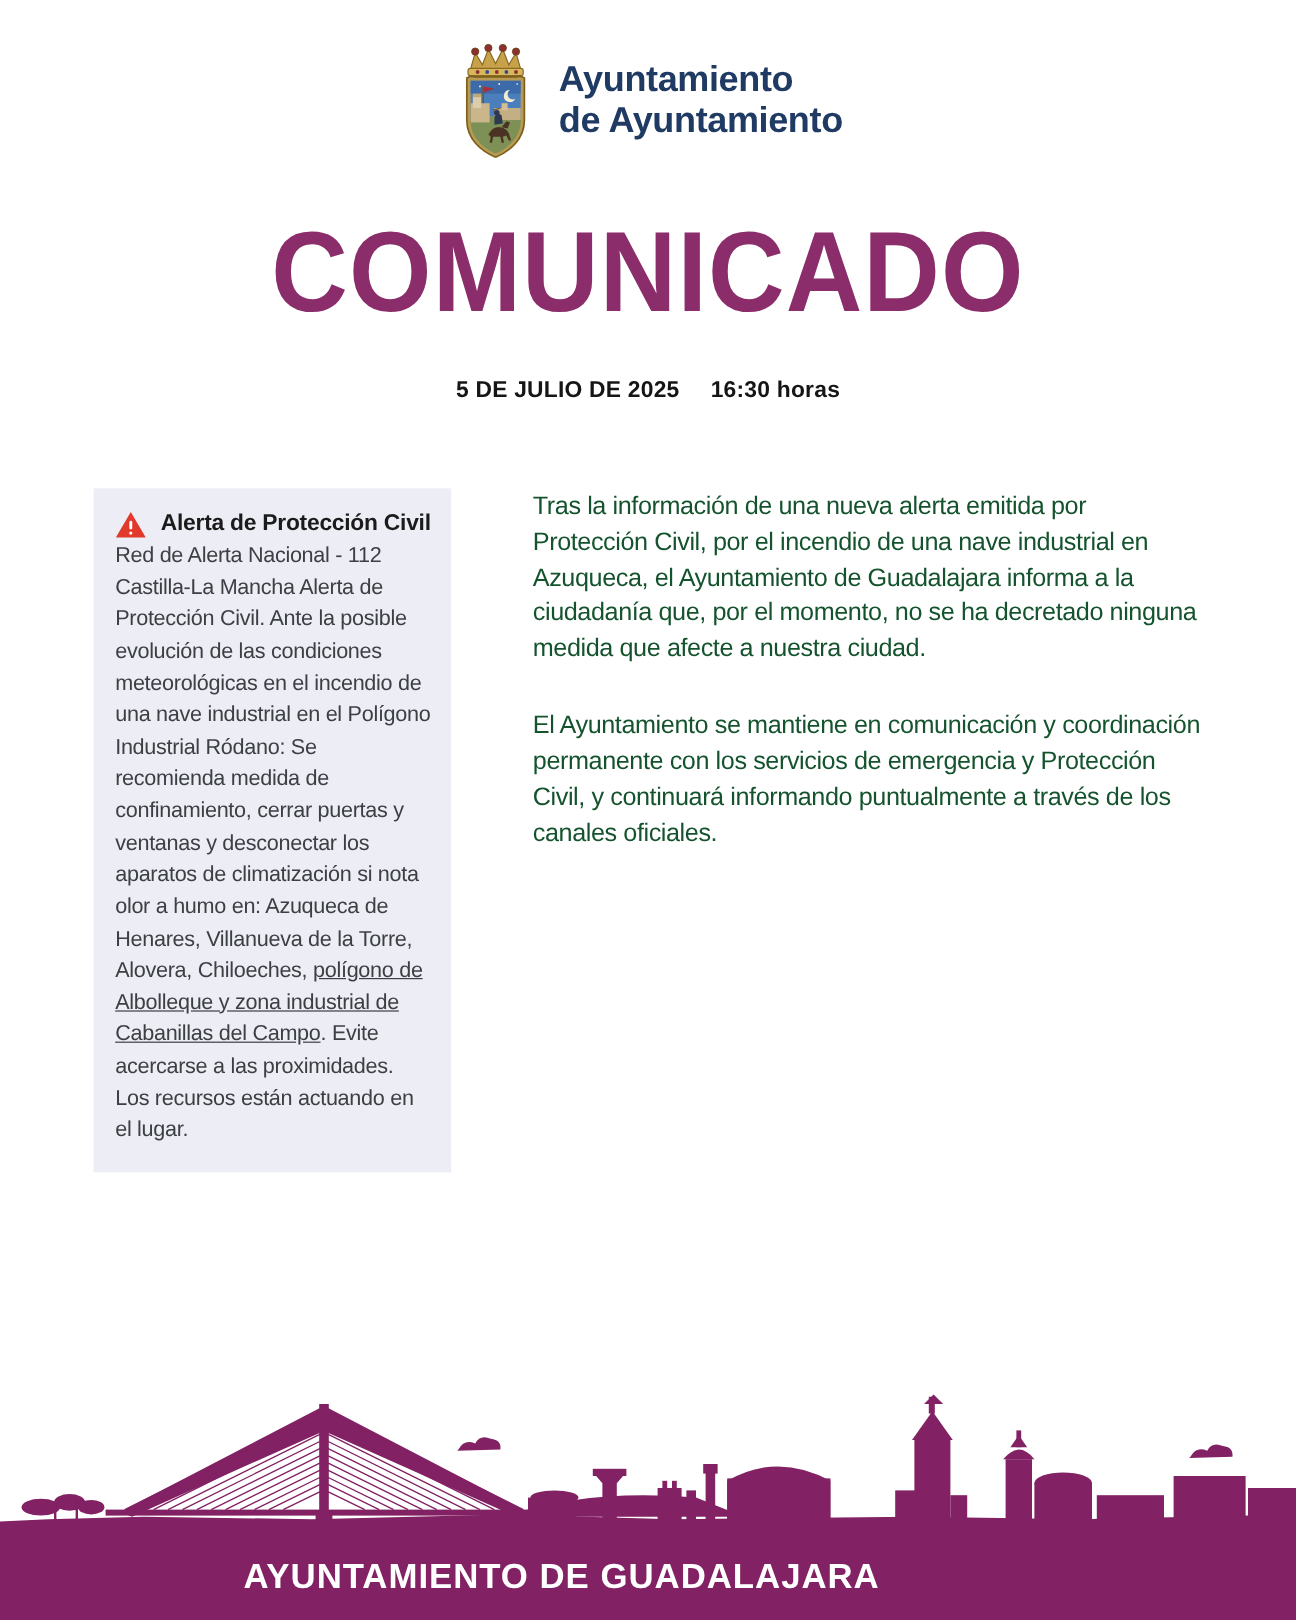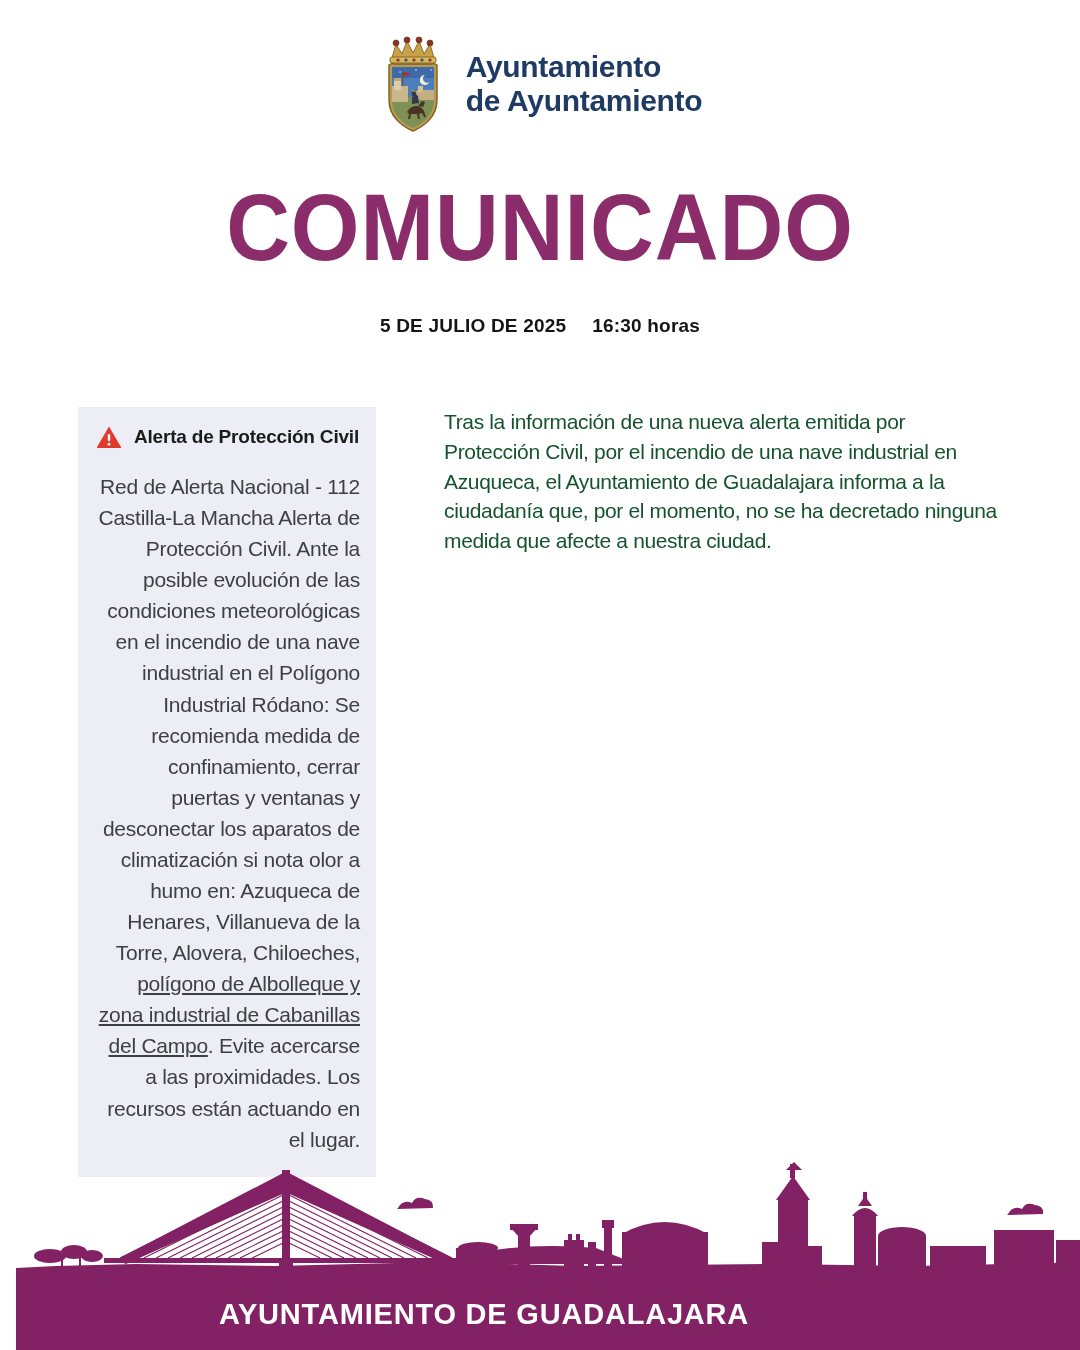--- a/index.html
+++ b/index.html
@@ -87,63 +87,61 @@
   .alert-card {
     background: #ecedf5;
     padding: 18px 16px 22px 18px;
     box-sizing: border-box;
     width: 298px;
   }
   .alert-head {
     display: flex;
     align-items: center;
     gap: 12px;
-    margin-bottom: 22px;
   }
   .warn-icon {
     width: 26px;
     height: 24px;
     flex: 0 0 26px;
     display: block;
   }
   .alert-title {
     font-family: "Liberation Sans", sans-serif;
     font-size: 19px;
     font-weight: bold;
     color: #1b1b1b;
     letter-spacing: -0.2px;
   }
   .alert-body {
     font-family: "Liberation Sans", sans-serif;
-    font-size: 21px;
+    font-size: 18px;
     line-height: 1.48;
     color: #3c4043;
     letter-spacing: -0.25px;
-    text-align: right;
   }
   .alert-body .lnk {
     text-decoration: underline;
     color: #3c4043;
   }
 
   
   .para {
     font-family: "Liberation Sans", sans-serif;
     font-size: 21px;
     line-height: 1.42;
     color: #14532d;
     margin: 0 0 34px 0;
     letter-spacing: -0.35px;
   }
   .para:last-child { margin-bottom: 0; }
 
   
   .footer {
     position: absolute;
-    left: 16px;
+    left: 0;
     bottom: 0;
     width: 936px;
     height: 220px;
   }
   .footer svg {
     position: absolute;
     left: 0;
     bottom: 0;
     width: 1080px;
     height: 220px;
@@ -263,20 +261,21 @@
           <circle cx="13" cy="19.2" r="1.35" fill="#ffffff"></circle>
         </svg>
         <div class="alert-title">Alerta de Protección Civil</div>
       </div>
       <div class="alert-body"><span>Red de Alerta Nacional - 112 Castilla-La Mancha Alerta de Protección Civil. Ante la posible evolución de las condiciones meteorológicas en el incendio de una nave industrial en el Polígono Industrial Ródano: Se recomienda medida de confinamiento, cerrar puertas y ventanas y desconectar los aparatos de climatización si nota olor a humo en: Azuqueca de Henares, Villanueva de la Torre, Alovera, Chiloeches, </span><span class="lnk">polígono de Albolleque y zona industrial de Cabanillas del Campo</span><span>. Evite acercarse a las proximidades. Los recursos están actuando en el lugar.</span></div>
     </div>
   </div>
 
   <div class="col-right">
     <p class="para">Tras la información de una nueva alerta emitida por Protección Civil, por el incendio de una nave industrial en Azuqueca, el Ayuntamiento de Guadalajara informa a la ciudadanía que, por el momento, no se ha decretado ninguna medida que afecte a nuestra ciudad.</p>
+    <p class="para">El Ayuntamiento se mantiene en comunicación y coordinación permanente con los servicios de emergencia y Protección Civil, y continuará informando puntualmente a través de los canales oficiales.</p>
   </div>
 </div>
 
 <div class="footer">
   <svg viewBox="0 0 1080 220" preserveAspectRatio="none" aria-hidden="true">
     <g fill="#822163">
 
       <path d="M0 138 L40 136 L120 134 L260 136 L420 132 L560 136 L760 134 L900 136 L1080 132 L1080 220 L0 220 Z"></path>
 
       <ellipse cx="34" cy="126" rx="16" ry="7"></ellipse>

